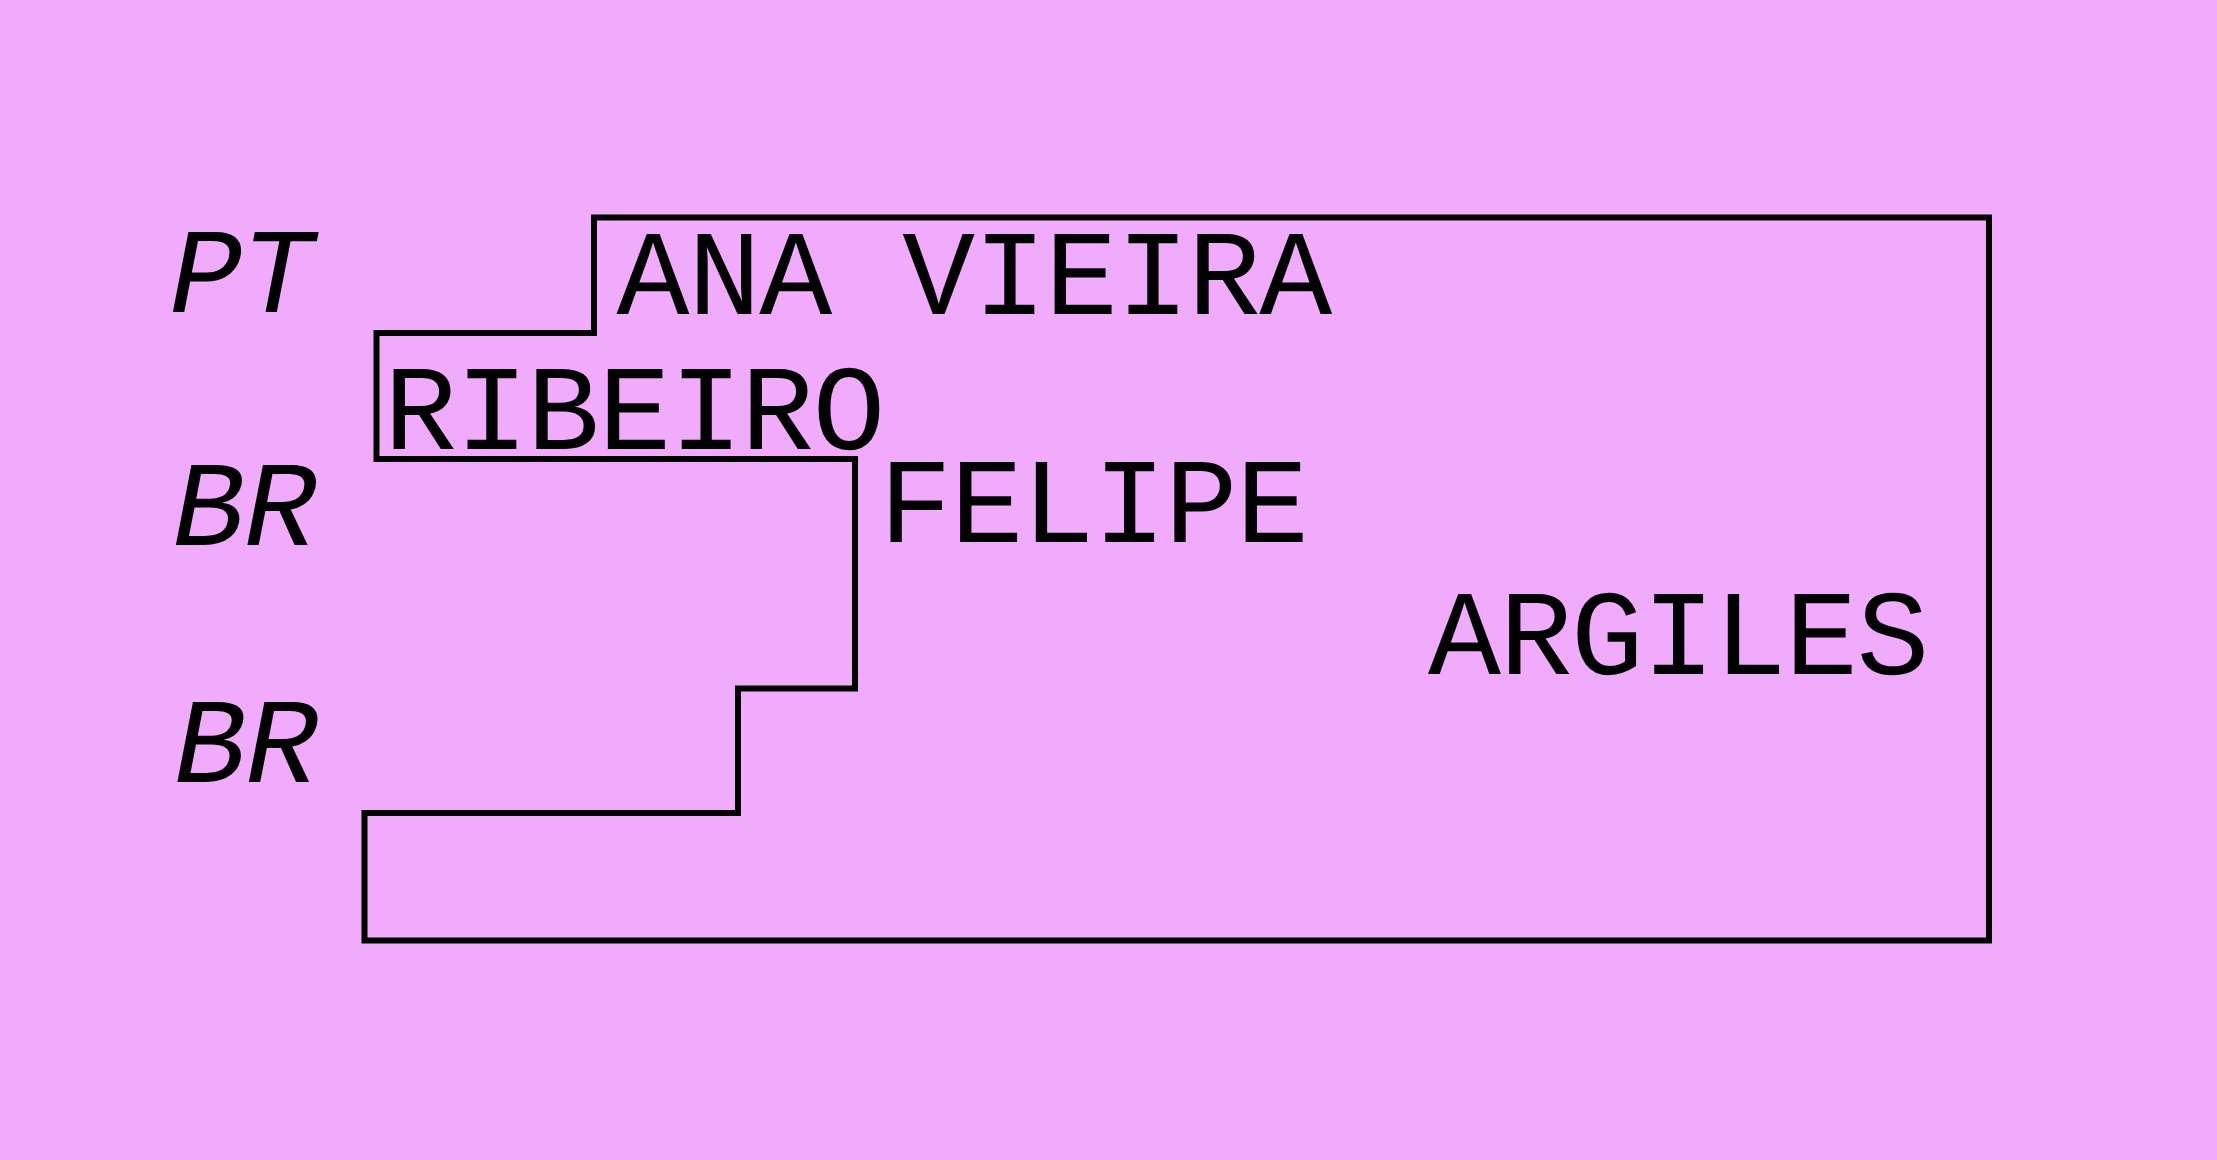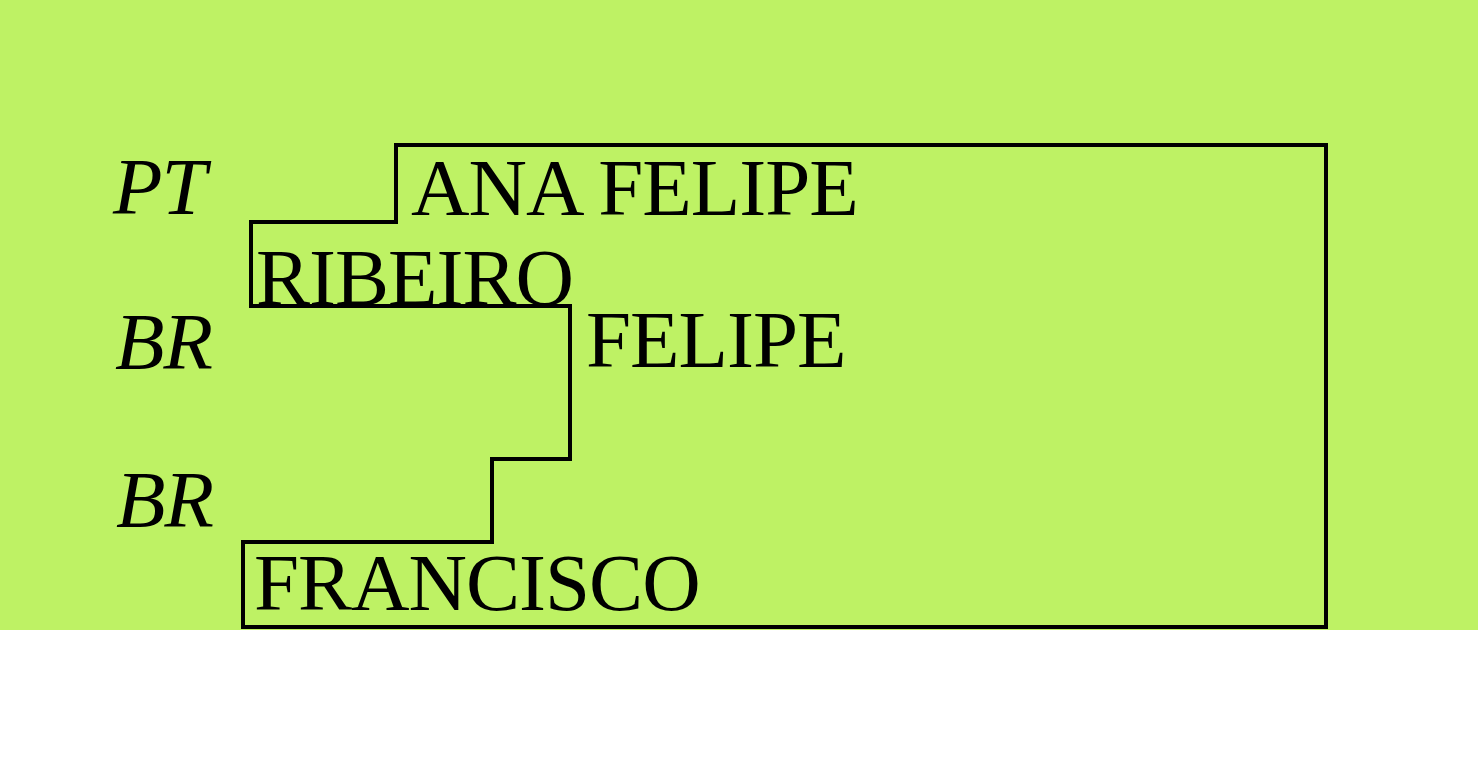--- a/index.html
+++ b/index.html
@@ -3,24 +3,24 @@
 <meta charset="utf-8">
 <style>
   html, body {
     margin: 0;
     padding: 0;
     background: #ffffff;
   }
   .stage {
     position: relative;
     width: 1478px;
-    height: 630px;
-    background: #bef264;
+    height: 773px;
+    background: #f0abfc;
     overflow: hidden;
-    font-family: Liberation Serif, serif;
+    font-family: Liberation Mono, monospace;
     color: #000000;
   }
   .outline-svg {
     position: absolute;
     left: 0;
     top: 0;
     width: 1478px;
     height: 773px;
     display: block;
   }
@@ -58,18 +58,18 @@
 <div class="stage">
 
   <svg class="outline-svg" viewBox="0 0 1478 773" xmlns="http://www.w3.org/2000/svg" aria-hidden="true">
     <polygon points="396,145 1326,145 1326,627 243,627 243,542 492,542 492,459 570,459 570,306 251,306 251,222 396,222"></polygon>
   </svg>
 
   <span class="txt code c1">PT</span>
   <span class="txt code c2">BR</span>
   <span class="txt code c3">BR</span>
 
-  <span class="txt l1">ANA FELIPE</span>
+  <span class="txt l1">ANA VIEIRA</span>
   <span class="txt l2">RIBEIRO</span>
   <span class="txt l3">FELIPE</span>
-  <span class="txt l6">FRANCISCO</span>
+  <span class="txt l4">ARGILES</span>
 
 </div>
 
 </body></html>

